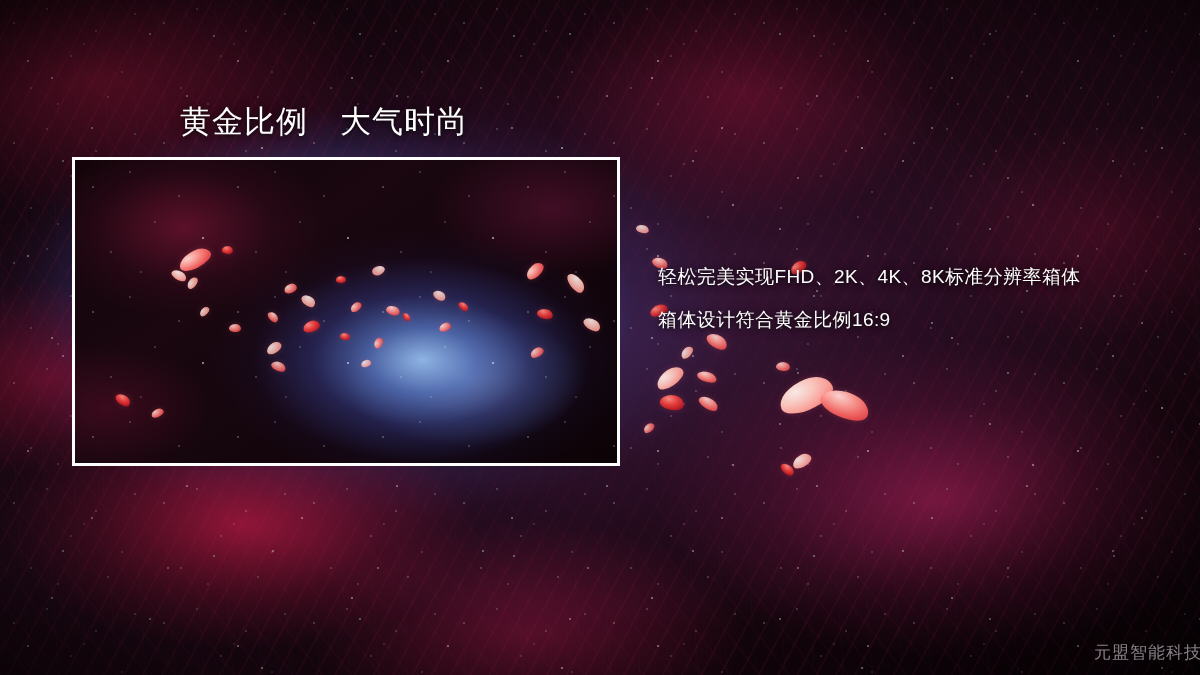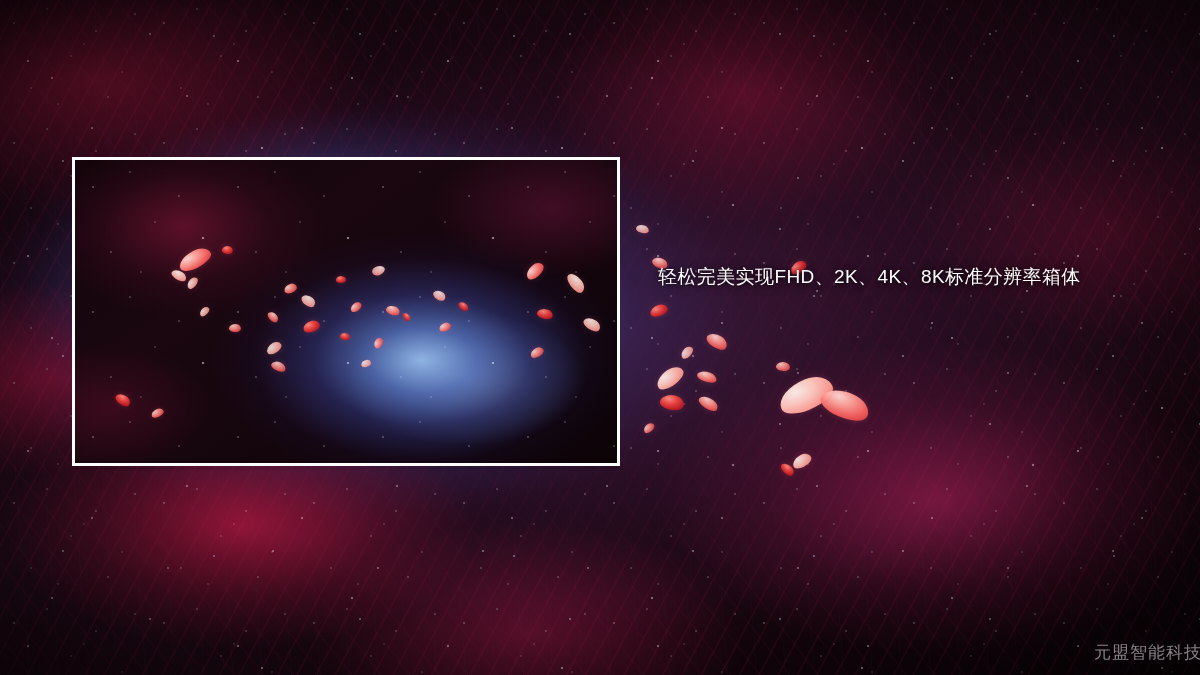--- a/index.html
+++ b/index.html
@@ -257,20 +257,21 @@
       <div class="petal" style="left: 776px; top: 362px; width: 14px; height: 9px; opacity: 0.88; transform: rotate(8deg);"></div>
       <div class="petal deep" style="left: 790px; top: 262px; width: 17px; height: 11px; opacity: 0.93; transform: rotate(-30deg);"></div>
       <div class="petal" style="left: 652px; top: 258px; width: 16px; height: 10px; opacity: 0.9; transform: rotate(26deg);"></div>
       <div class="petal deep" style="left: 650px; top: 305px; width: 18px; height: 11px; opacity: 0.92; transform: rotate(-16deg);"></div>
       <div class="petal" style="left: 706px; top: 335px; width: 22px; height: 13px; opacity: 0.91; transform: rotate(34deg);"></div>
       <div class="petal pale" style="left: 680px; top: 348px; width: 14px; height: 9px; opacity: 0.86; transform: rotate(-44deg);"></div>
       <div class="petal pale" style="left: 636px; top: 225px; width: 13px; height: 8px; opacity: 0.84; transform: rotate(18deg);"></div>
       <div class="petal" style="left: 643px; top: 424px; width: 12px; height: 8px; opacity: 0.86; transform: rotate(-36deg);"></div>
     </div>
 
+  <div id="slide-title">黄金比例　大气时尚</div>
 
   <div id="picture-frame">
     <div id="picture-inner">
       <div id="pic-nebula"></div>
       <div id="pic-stars"></div>
       <div id="picture-petals">
           <div class="petal" style="left: 103px; top: 91px; width: 34px; height: 17px; opacity: 0.97; transform: rotate(-26deg);"></div>
           <div class="petal pale" style="left: 96px; top: 111px; width: 16px; height: 9px; opacity: 0.92; transform: rotate(32deg);"></div>
           <div class="petal pale" style="left: 111px; top: 119px; width: 13px; height: 8px; opacity: 0.88; transform: rotate(-48deg);"></div>
           <div class="petal deep" style="left: 147px; top: 86px; width: 11px; height: 8px; opacity: 0.93; transform: rotate(12deg);"></div>
@@ -299,17 +300,18 @@
           <div class="petal" style="left: 455px; top: 188px; width: 14px; height: 9px; opacity: 0.88; transform: rotate(-26deg);"></div>
           <div class="petal pale" style="left: 508px; top: 159px; width: 18px; height: 11px; opacity: 0.89; transform: rotate(34deg);"></div>
           <div class="petal deep" style="left: 40px; top: 235px; width: 16px; height: 10px; opacity: 0.92; transform: rotate(38deg);"></div>
           <div class="petal" style="left: 76px; top: 249px; width: 13px; height: 8px; opacity: 0.88; transform: rotate(-22deg);"></div>
         </div>
     </div>
   </div>
 
   <div id="body-text">
     <div class="body-line">轻松完美实现FHD、2K、4K、8K标准分辨率箱体</div>
+    <div class="body-line">箱体设计符合黄金比例16:9</div>
   </div>
 
   <div id="watermark">元盟智能科技</div>
 
 </div>
 
 </body></html>

